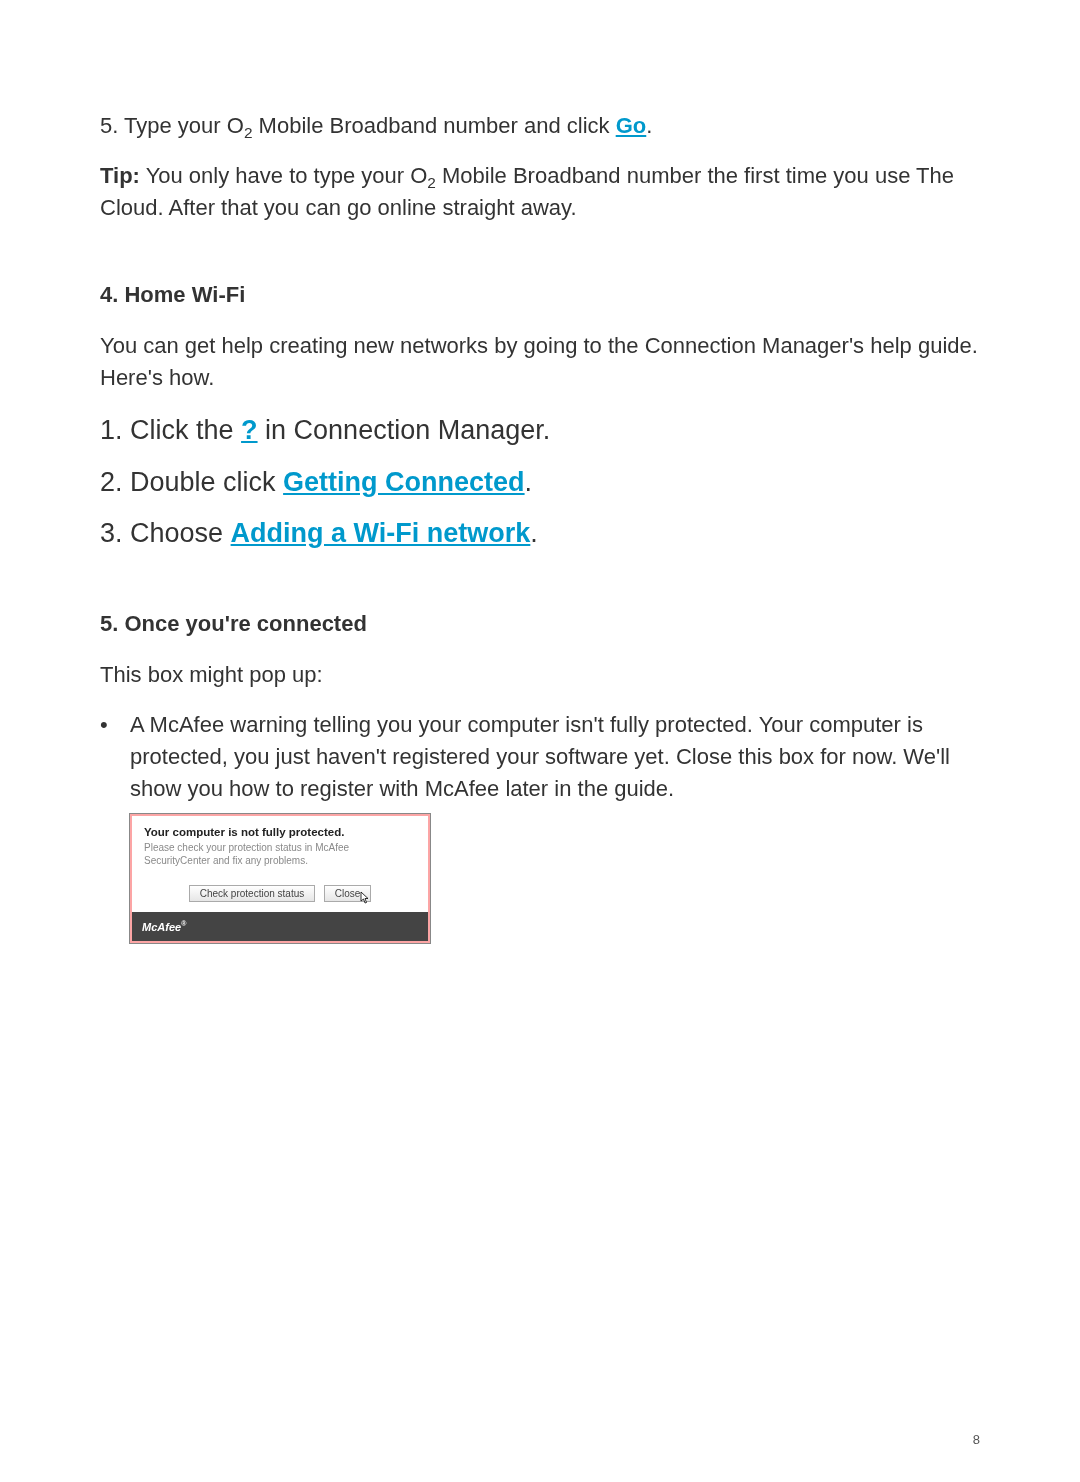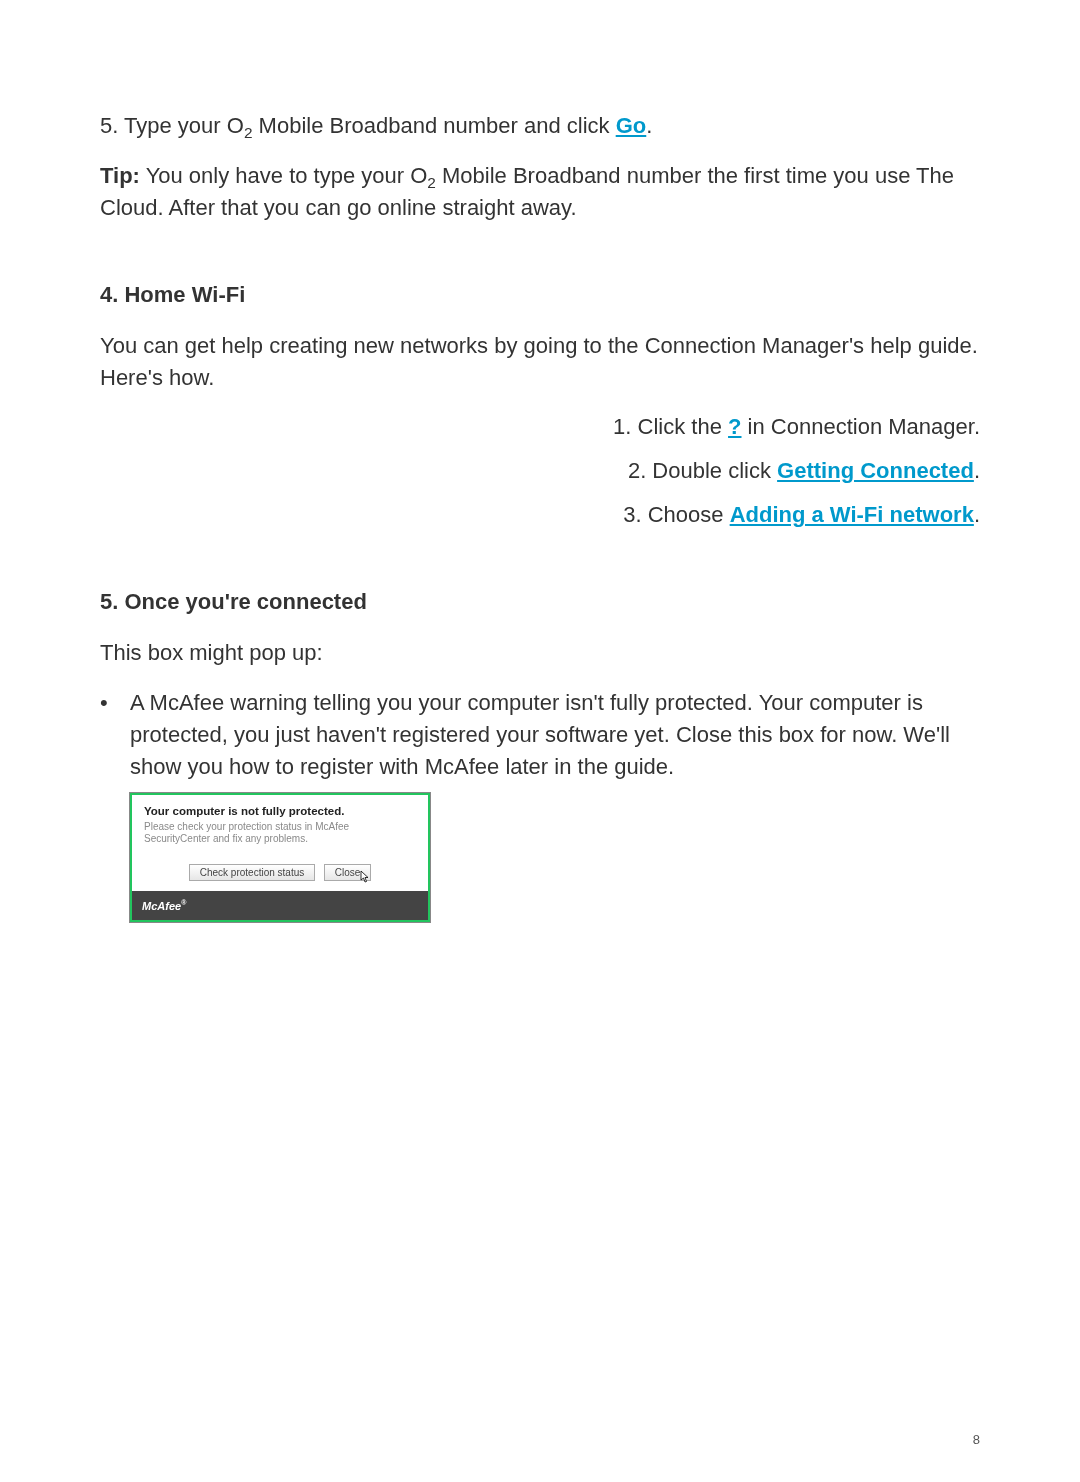--- a/index.html
+++ b/index.html
@@ -33,45 +33,44 @@
       line-height: 0;
     }
     .section-heading {
       font-size: 22px;
       font-weight: bold;
       margin-top: 58px;
       margin-bottom: 22px;
       color: #333333;
     }
     .list-item {
-      font-size: 22px;
+      font-size: 27px;
       line-height: 1.45;
       margin-bottom: 12px;
       color: #333333;
-      text-align: right;
     }
     .bullet-item {
       font-size: 22px;
       line-height: 1.45;
       padding-left: 30px;
       color: #333333;
       margin-bottom: 8px;
     }
     .bullet-marker {
       display: inline-block;
       width: 30px;
       margin-left: -30px;
     }
     .dialog-wrapper {
       margin-left: 30px;
       margin-top: 10px;
     }
     .dialog {
       width: 300px;
-      border: 2px solid #22c55e;
+      border: 2px solid #fca5a5;
       box-shadow: 0 0 0 1px #888;
       font-family: Tahoma, Arial, sans-serif;
       background: #b91c1c;
     }
     .dialog-inner {
       padding: 10px 12px 8px 12px;
       background: #ffffff;
     }
     .dialog-title {
       font-size: 11.5px;

